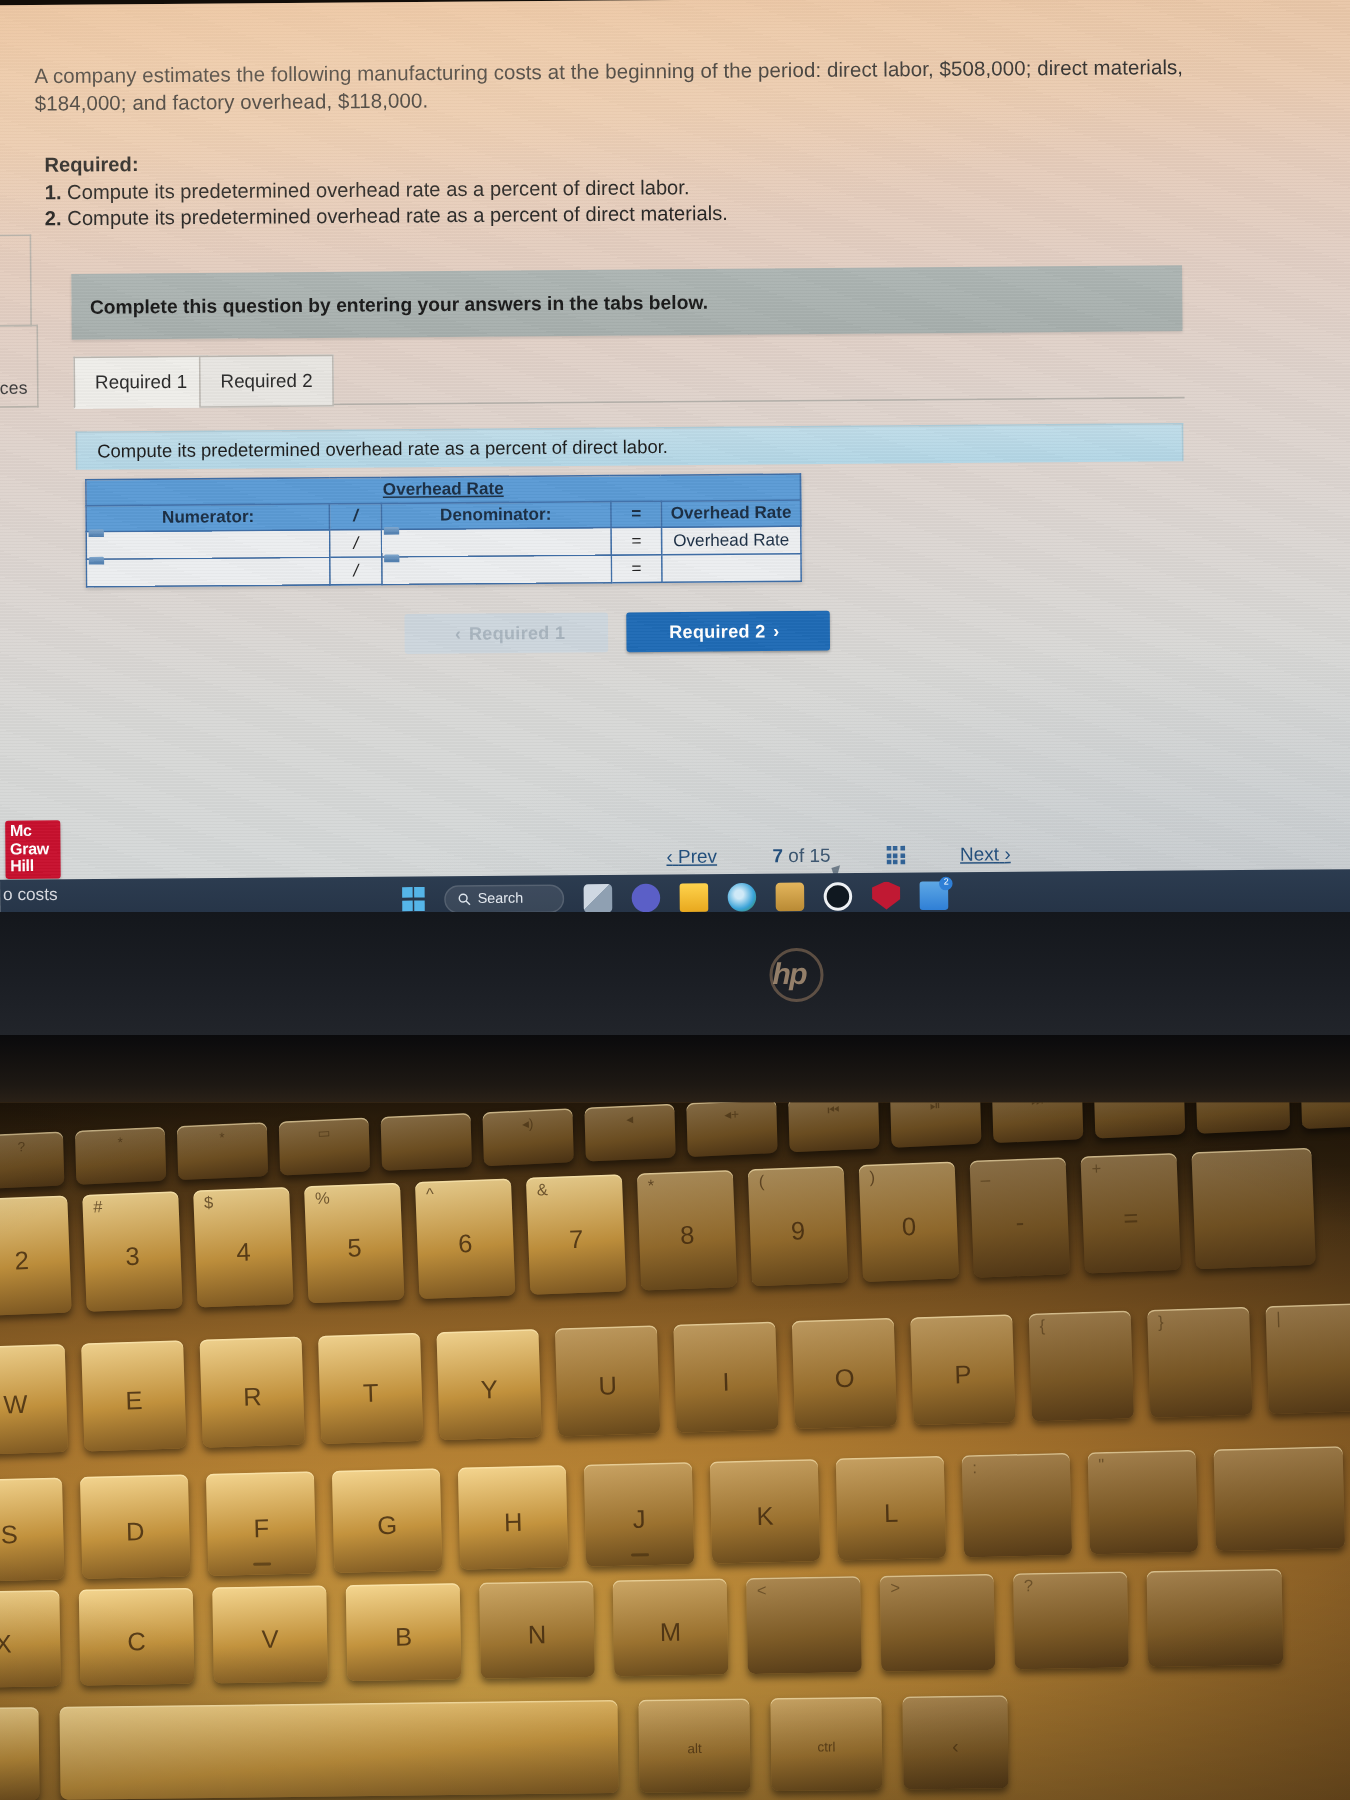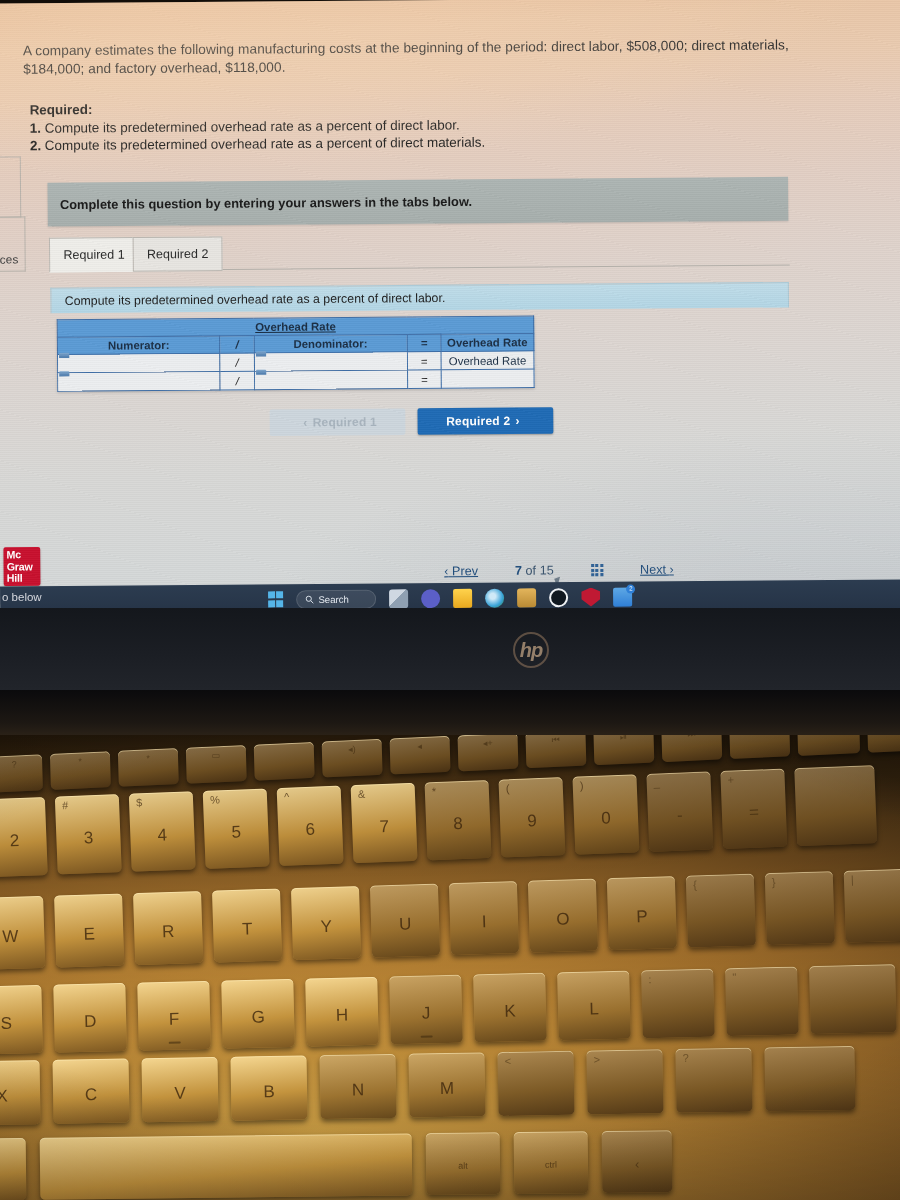--- a/index.html
+++ b/index.html
@@ -153,21 +153,21 @@
           background:#2f7fd6; color:#fff; font-size:6px; line-height:9px; text-align:center;}
 
   
   #bezel{
     position:absolute; left:0; top:608px; width:900px; height:130px;
     background:linear-gradient(180deg,#14171c 0%,#1b1e24 35%,#23262c 70%,#2a2723 100%);
   }
   #hp{
     position:absolute; left:513px; top:632px; width:36px; height:36px; border-radius:50%;
     border:2px solid rgba(150,120,95,.55); color:rgba(190,160,130,.75);
-    font-style:italic; font-weight:bold; font-size:20px; text-align:center; line-height:33px;
+    font-style:italic; font-weight:bold; font-size:20px; text-align:left; line-height:33px;
     letter-spacing:-1px;
   }
   #hinge{
     position:absolute; left:0; top:690px; width:900px; height:60px;
     background:linear-gradient(180deg,#0a0a0c,#1d1813 55%,#3a2c1c 100%);
   }
 
   
   #kbd{
     position:absolute; left:0; top:735px; width:900px; height:465px;
@@ -339,21 +339,21 @@
       <span class="ti" style="background:linear-gradient(180deg,#ffd34d,#e8a81e);border-radius:2px;"></span>
       <span class="ti active" style="background:radial-gradient(circle at 40% 40%,#cfe9f7 18%,#3aa3d8 60%,#2f7f33 100%);border-radius:50%;"></span>
       <span class="ti" style="background:linear-gradient(180deg,#e3b55c,#b98a34);border-radius:3px;"></span>
       <span class="ti" style="background:#101820;border:2px solid #eef1f4;border-radius:50%;"></span>
       <span class="ti" style="background:#c01933;clip-path:polygon(50% 0,100% 22%,100% 62%,50% 100%,0 62%,0 22%);"></span>
       <span class="ti" style="background:linear-gradient(180deg,#5ea8e5,#2f7fd6);border-radius:2px;">
         <span class="badge">2</span>
       </span>
     </div>
   </div>
-  <div id="statusbar">o below</div>
+  <div id="statusbar">o costs</div>
 
   <div id="bezel"></div>
   <div id="hp">hp</div>
   <div id="hinge"></div>
 
   <div id="kbd">
 
     <div class="krow" id="r0">
       <div class="key fn dark" style="width:56px;height:36px;margin-right:8px;">?</div>
       <div class="key fn dark" style="width:60px;height:36px;margin-right:8px;">*</div>

